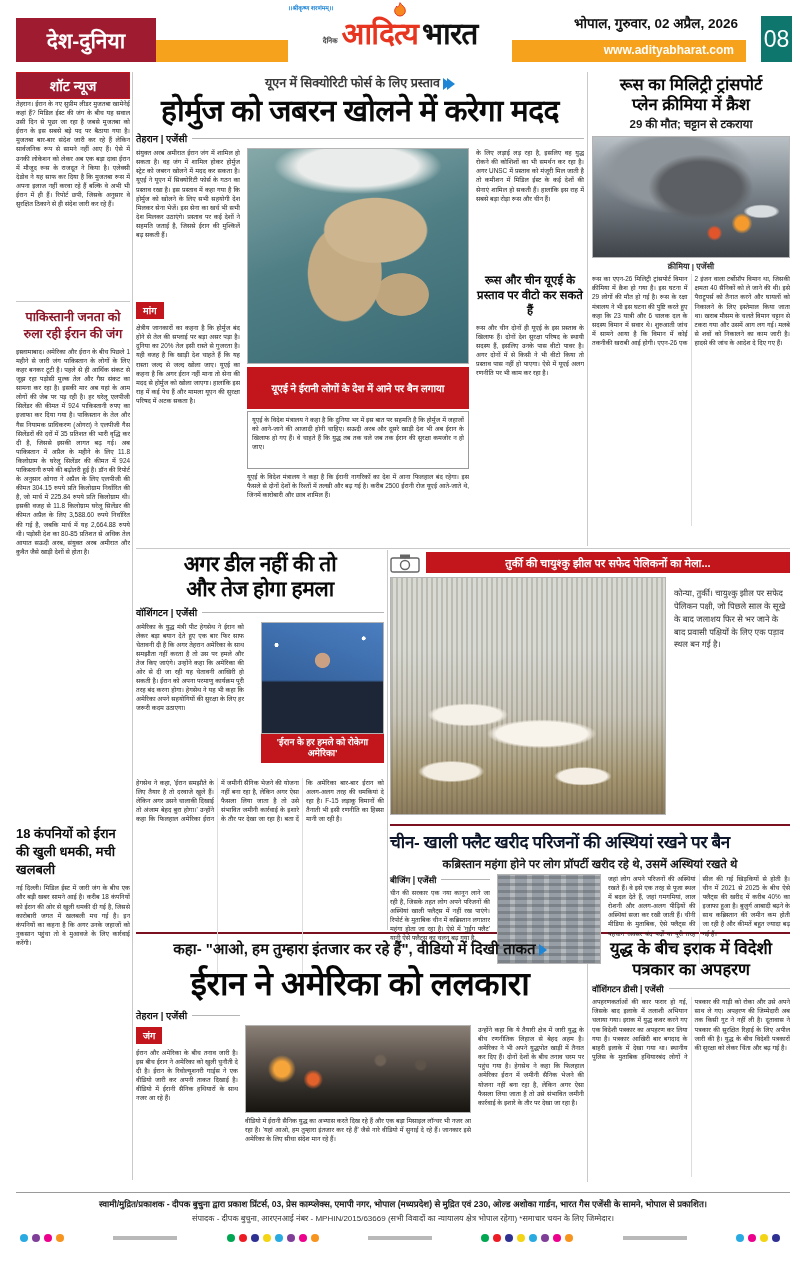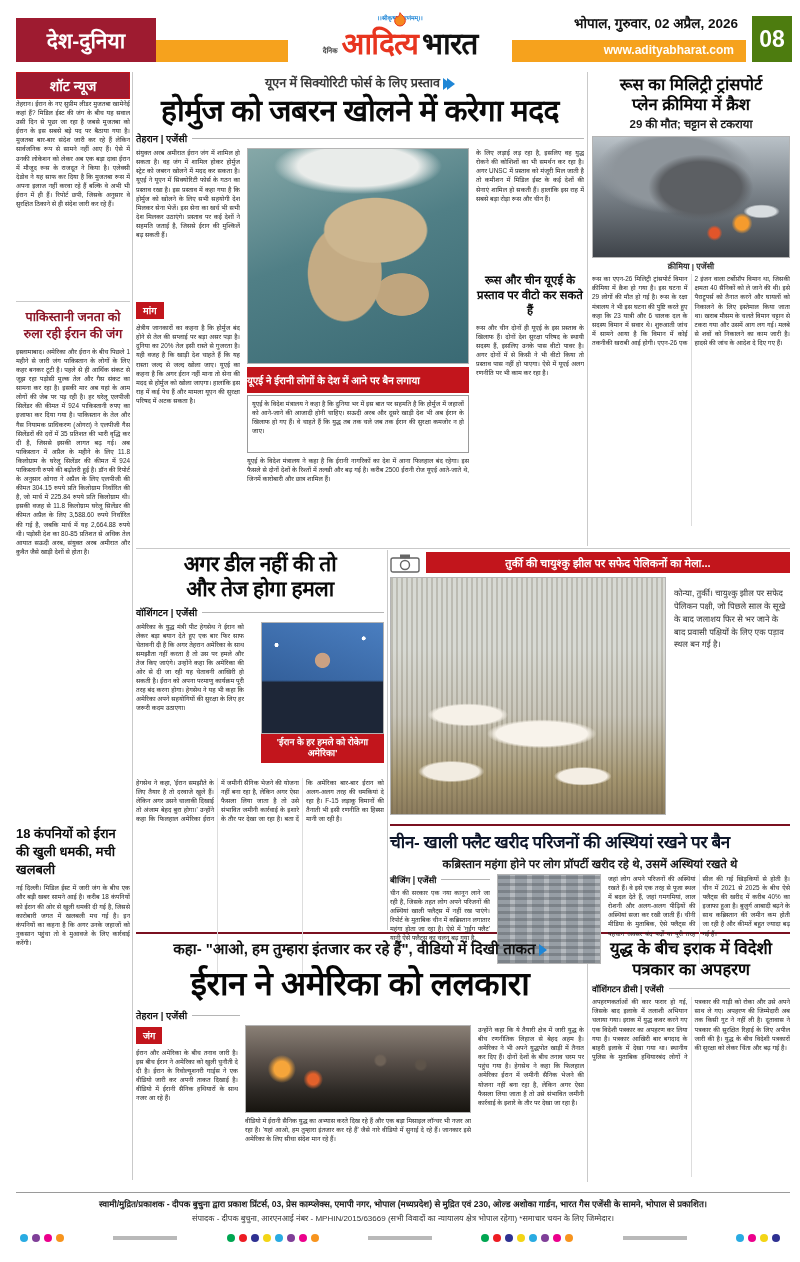--- a/index.html
+++ b/index.html
@@ -6,32 +6,32 @@
   html,body { background:#e8e8e8; }
   .page {
     position:relative; width:800px; height:1262px; margin:0 auto;
     background:#ffffff; overflow:hidden;
     font-family:"Liberation Sans","DejaVu Sans",sans-serif; color:#1c1c1c;
   }
   
   .hdr-strip { position:absolute; left:16px; top:40px; width:730px; height:22px; background:#f6a21d; }
   .hdr-section { position:absolute; left:16px; top:18px; width:140px; height:44px; background:#9e1b30;
     color:#fff; font-weight:bold; font-size:21px; display:flex; align-items:center; justify-content:center; }
-  .masthead { position:absolute; left:288px; top:12px; width:224px; height:62px; background:#fff; text-align:center; }
+  .masthead { position:absolute; left:288px; top:2px; width:224px; height:62px; background:#fff; }
   .masthead .blessing { font-size:6px; color:#1f86d6; font-weight:bold; margin-top:2px; }
   .masthead .mh-row { display:flex; align-items:flex-end; justify-content:center; gap:4px; }
   .masthead .daily { font-size:7px; font-weight:bold; color:#444; padding-bottom:8px; }
   .mh-red { color:#e8351f; font-size:30px; font-weight:800; letter-spacing:-1px; }
   .mh-black { color:#111; font-size:30px; font-weight:800; letter-spacing:-1px; }
   .flame { position:absolute; left:104px; top:0px; }
   .hdr-date { position:absolute; right:62px; top:14px; width:240px; text-align:right;
     font-weight:bold; font-size:13.5px; color:#111; }
   .hdr-web { position:absolute; right:66px; top:43px; font-weight:bold; font-size:12px; color:#fff; }
-  .hdr-page { position:absolute; right:8px; top:16px; width:40px; height:46px; background:#4d7c0f;
-    color:#fff; font-size:23px; font-weight:bold; display:flex; align-items:center; justify-content:center; }
+  .hdr-page { position:absolute; right:8px; top:16px; width:31px; height:46px; background:#0f766e;
+    color:#fff; font-size:23px; font-weight:normal; display:flex; align-items:center; justify-content:center; }
   
   .vr { position:absolute; width:1px; background:#c9c9c9; }
   .hr-gray { position:absolute; height:1px; background:#c9c9c9; }
   .hr-maroon { position:absolute; height:2px; background:#7a1020; }
   
   .body-txt { font-size:6.4px; line-height:1.42; text-align:justify; color:#262626; overflow:hidden; }
   .byline-row { display:flex; align-items:center; gap:5px; margin:4px 0 3px 0; }
   .byline { font-size:9.5px; font-weight:bold; color:#111; white-space:nowrap; }
   .byline-rule { flex:1; height:1px; background:#b5b5b5; }
   .tri { display:inline-block; width:0; height:0; border-left:8px solid #1f86d6;
@@ -55,21 +55,21 @@
   .ma-left { width:104px; }
   .ma-mid { width:222px; }
   .ma-right { flex:1; }
   .img-sat { width:100%; height:216px; border:1px solid #b4b4b4;
     background:
       radial-gradient(ellipse 92px 58px at 58% 38%, #cdb68f 0 55%, rgba(0,0,0,0) 57%),
       radial-gradient(ellipse 66px 86px at 44% 58%, #c4ab84 0 55%, rgba(0,0,0,0) 57%),
       radial-gradient(ellipse 48px 38px at 70% 68%, #bfa57e 0 55%, rgba(0,0,0,0) 57%),
       radial-gradient(ellipse 120px 40px at 50% 8%, #e9ecea 0 50%, rgba(0,0,0,0) 70%),
       linear-gradient(160deg,#86a8a8,#507f86 45%,#3a6a74); }
-  .cap-bar { background:#c2151c; color:#fff; font-weight:bold; font-size:10px; text-align:left; padding:6px 0; margin-top:3px; }
+  .cap-bar { background:#c2151c; color:#fff; font-weight:bold; font-size:10px; text-align:center; padding:14px 0; margin-top:3px; }
   .cap-box { border:1px solid #9a9a9a; padding:3px 4px; margin-top:2px; height:58px; }
   .ma-sub { font-size:11.5px; font-weight:800; text-align:center; line-height:1.3; margin:5px 0; color:#0d0d0d; }
   
   .art-russia { position:absolute; left:592px; top:74px; width:198px; }
   .ru-head { font-size:16.5px; font-weight:800; text-align:center; line-height:1.22; color:#0a0a0a; }
   .ru-sub { font-size:11.5px; font-weight:bold; text-align:center; margin-top:2px; }
   .img-crash { width:100%; height:122px; margin-top:5px; border:1px solid #b4b4b4;
     background:
       radial-gradient(circle 16px at 76% 72%, #f59b2d 0 40%, rgba(0,0,0,0) 65%),
       radial-gradient(circle 12px at 62% 80%, #e2552a 0 40%, rgba(0,0,0,0) 65%),

